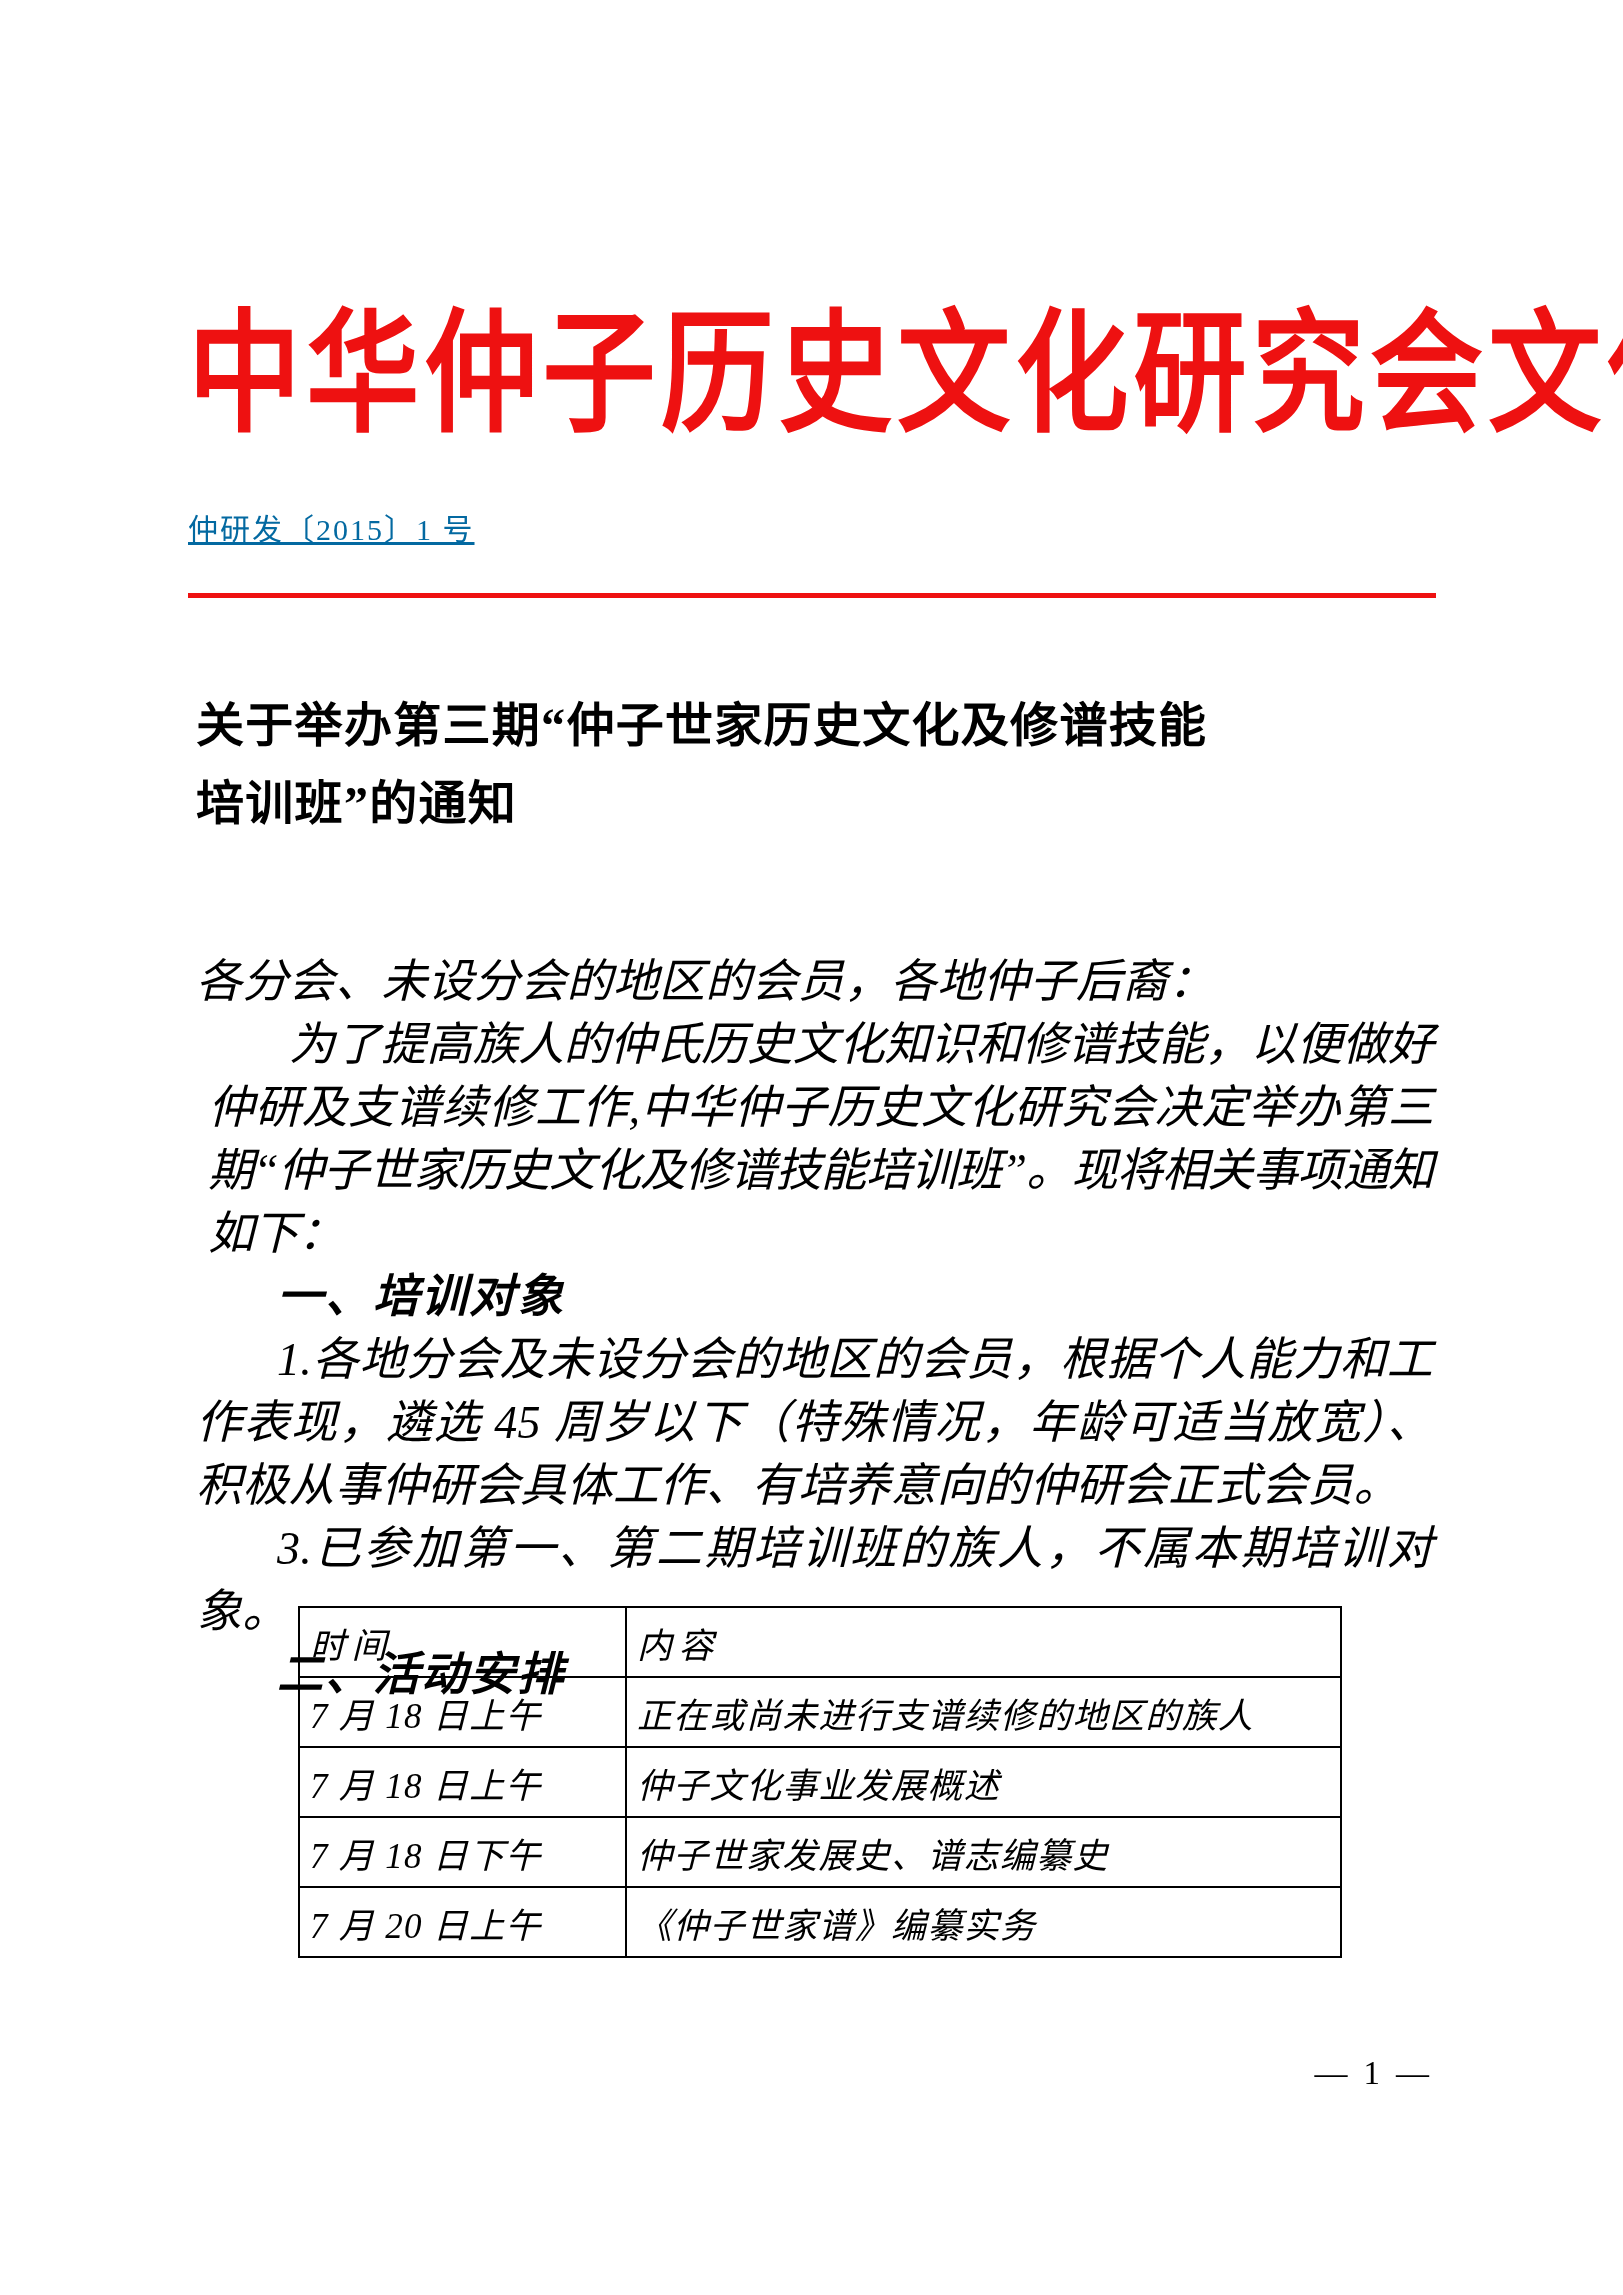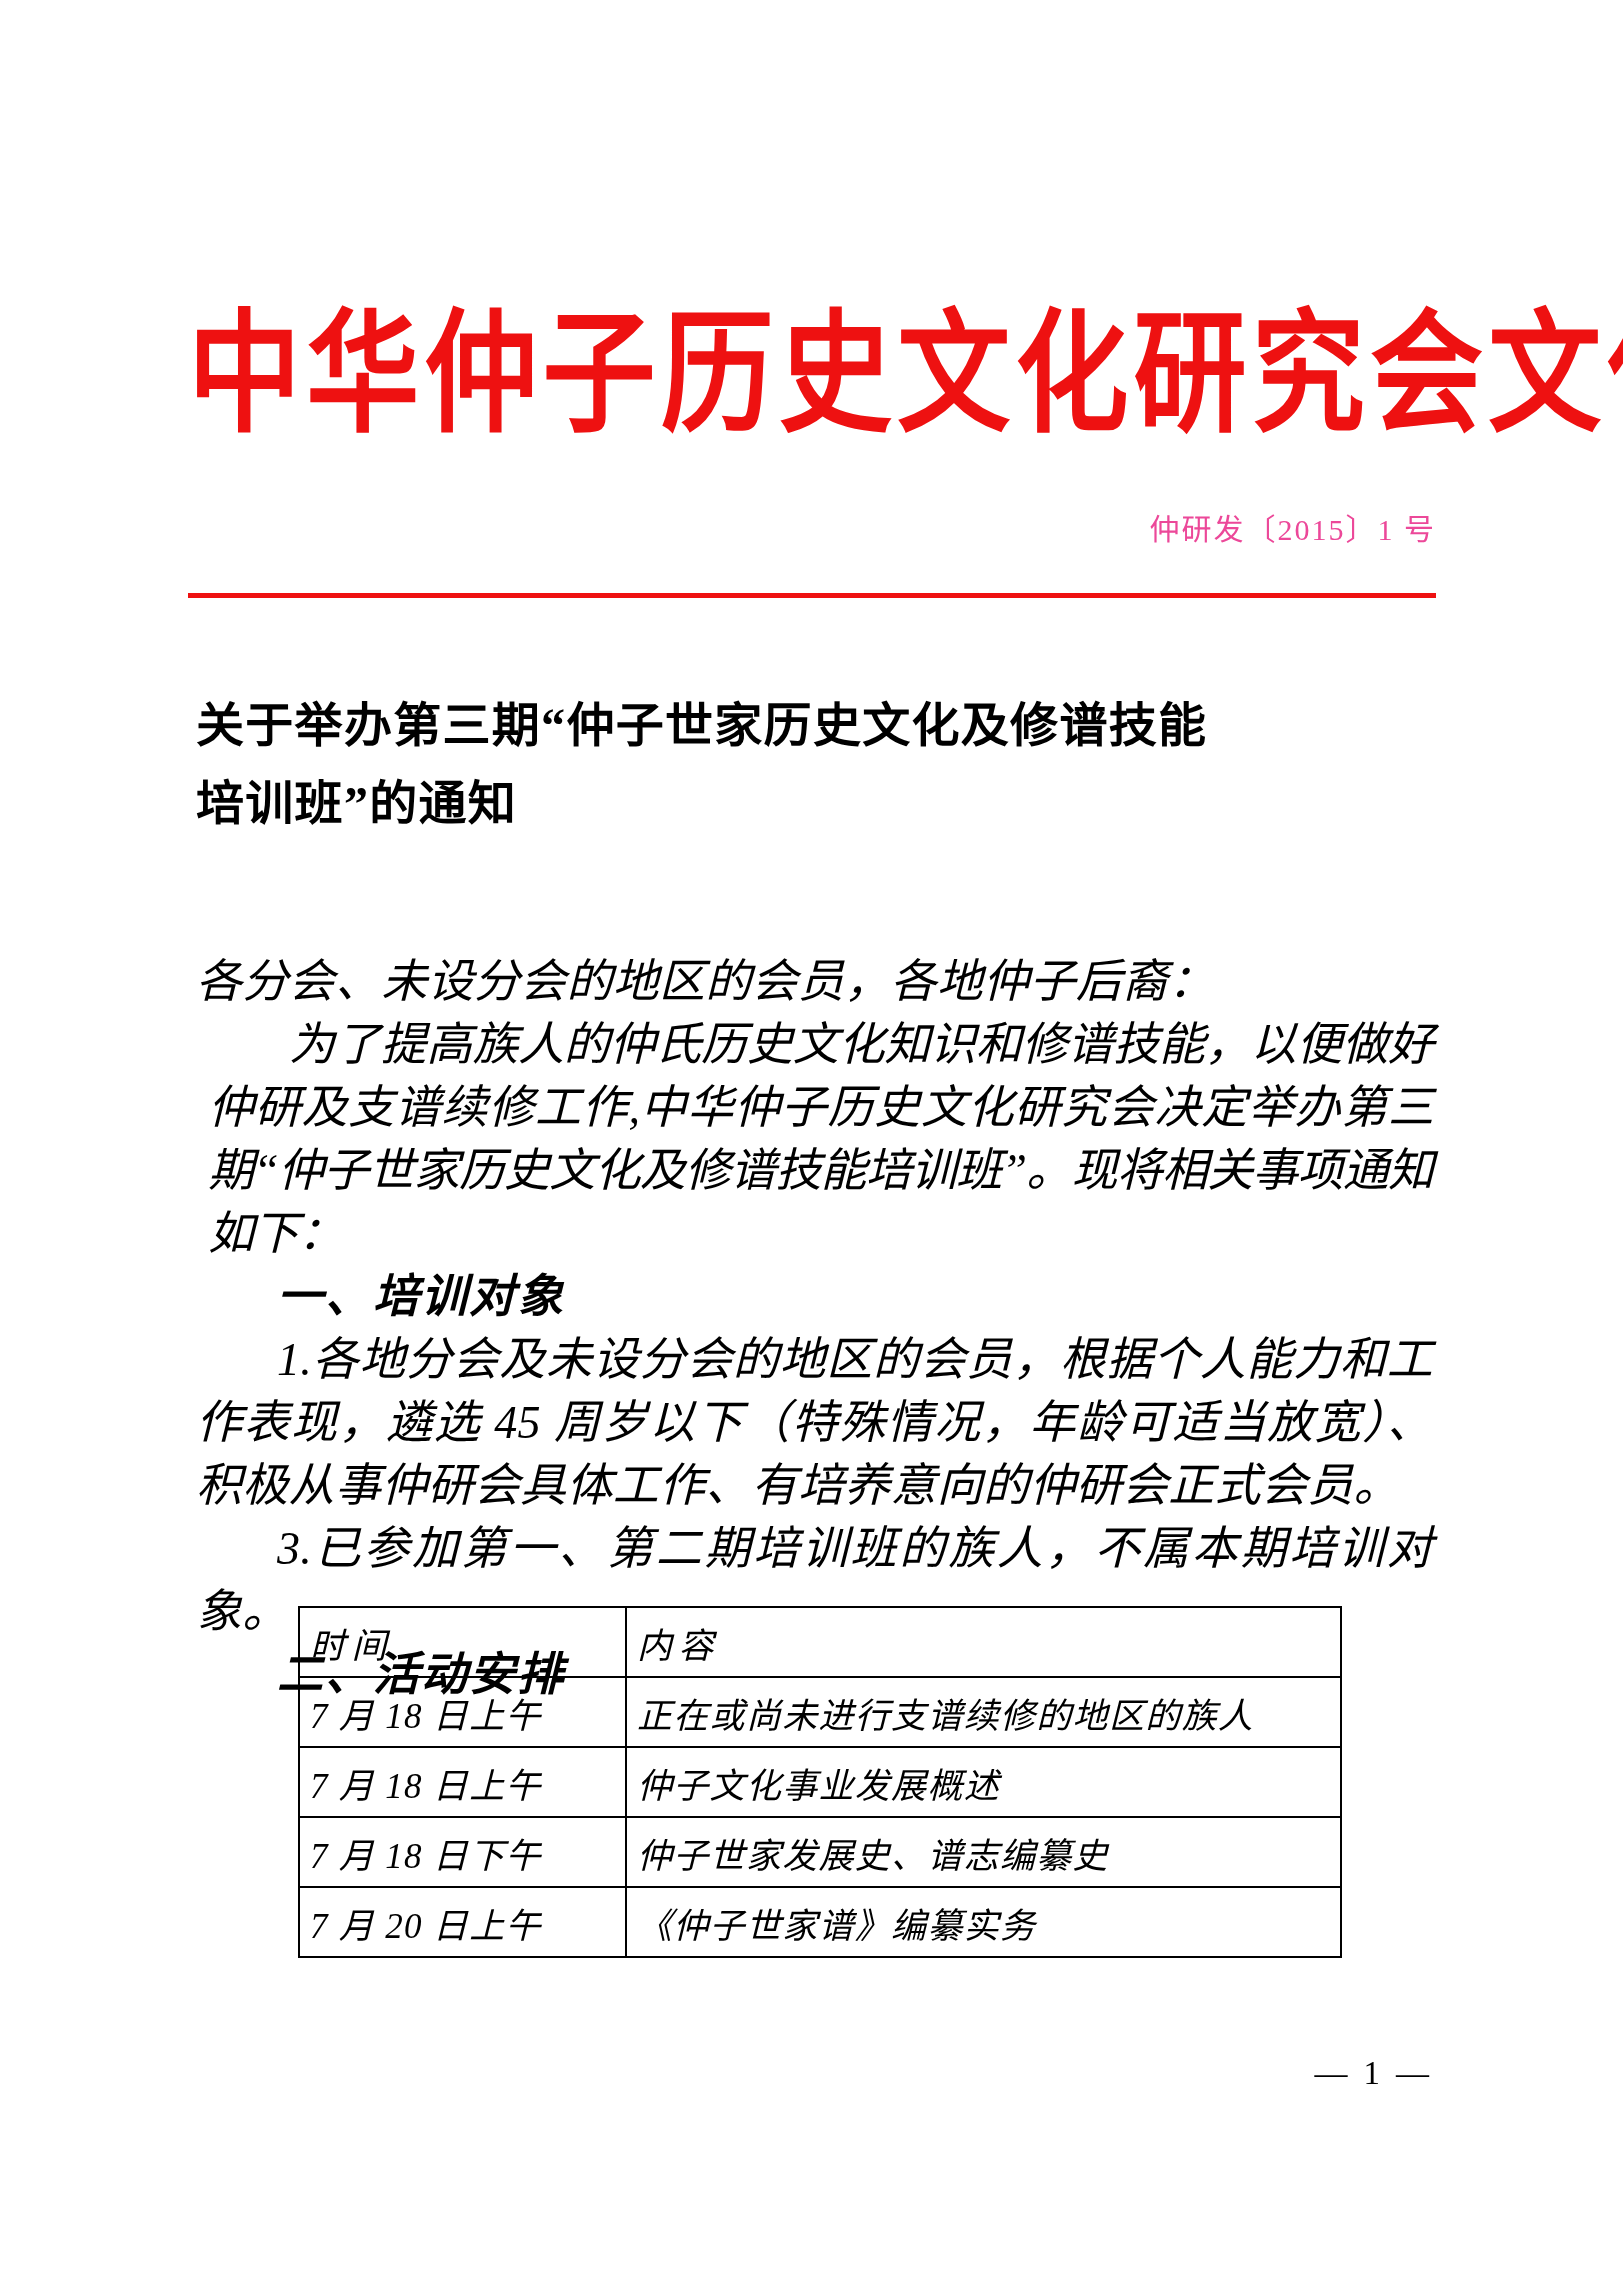--- a/index.html
+++ b/index.html
@@ -42,25 +42,26 @@
     white-space: nowrap;
     transform: scaleY(1.18);
     transform-origin: center top;
   }
 
   .doc-number {
     position: absolute;
     left: 188px;
     top: 505px;
     width: 1248px;
-    text-align: right;
+    text-align: left;
     font-family: "Liberation Serif", "DejaVu Serif", serif;
     font-size: 30px;
     letter-spacing: 2px;
-    color: #ec4899;
+    color: #0369a1;
+    text-decoration: underline;
   }
 
   .red-rule {
     position: absolute;
     left: 188px;
     top: 593px;
     width: 1248px;
     height: 4.6px;
     background: #ee1111;
   }

